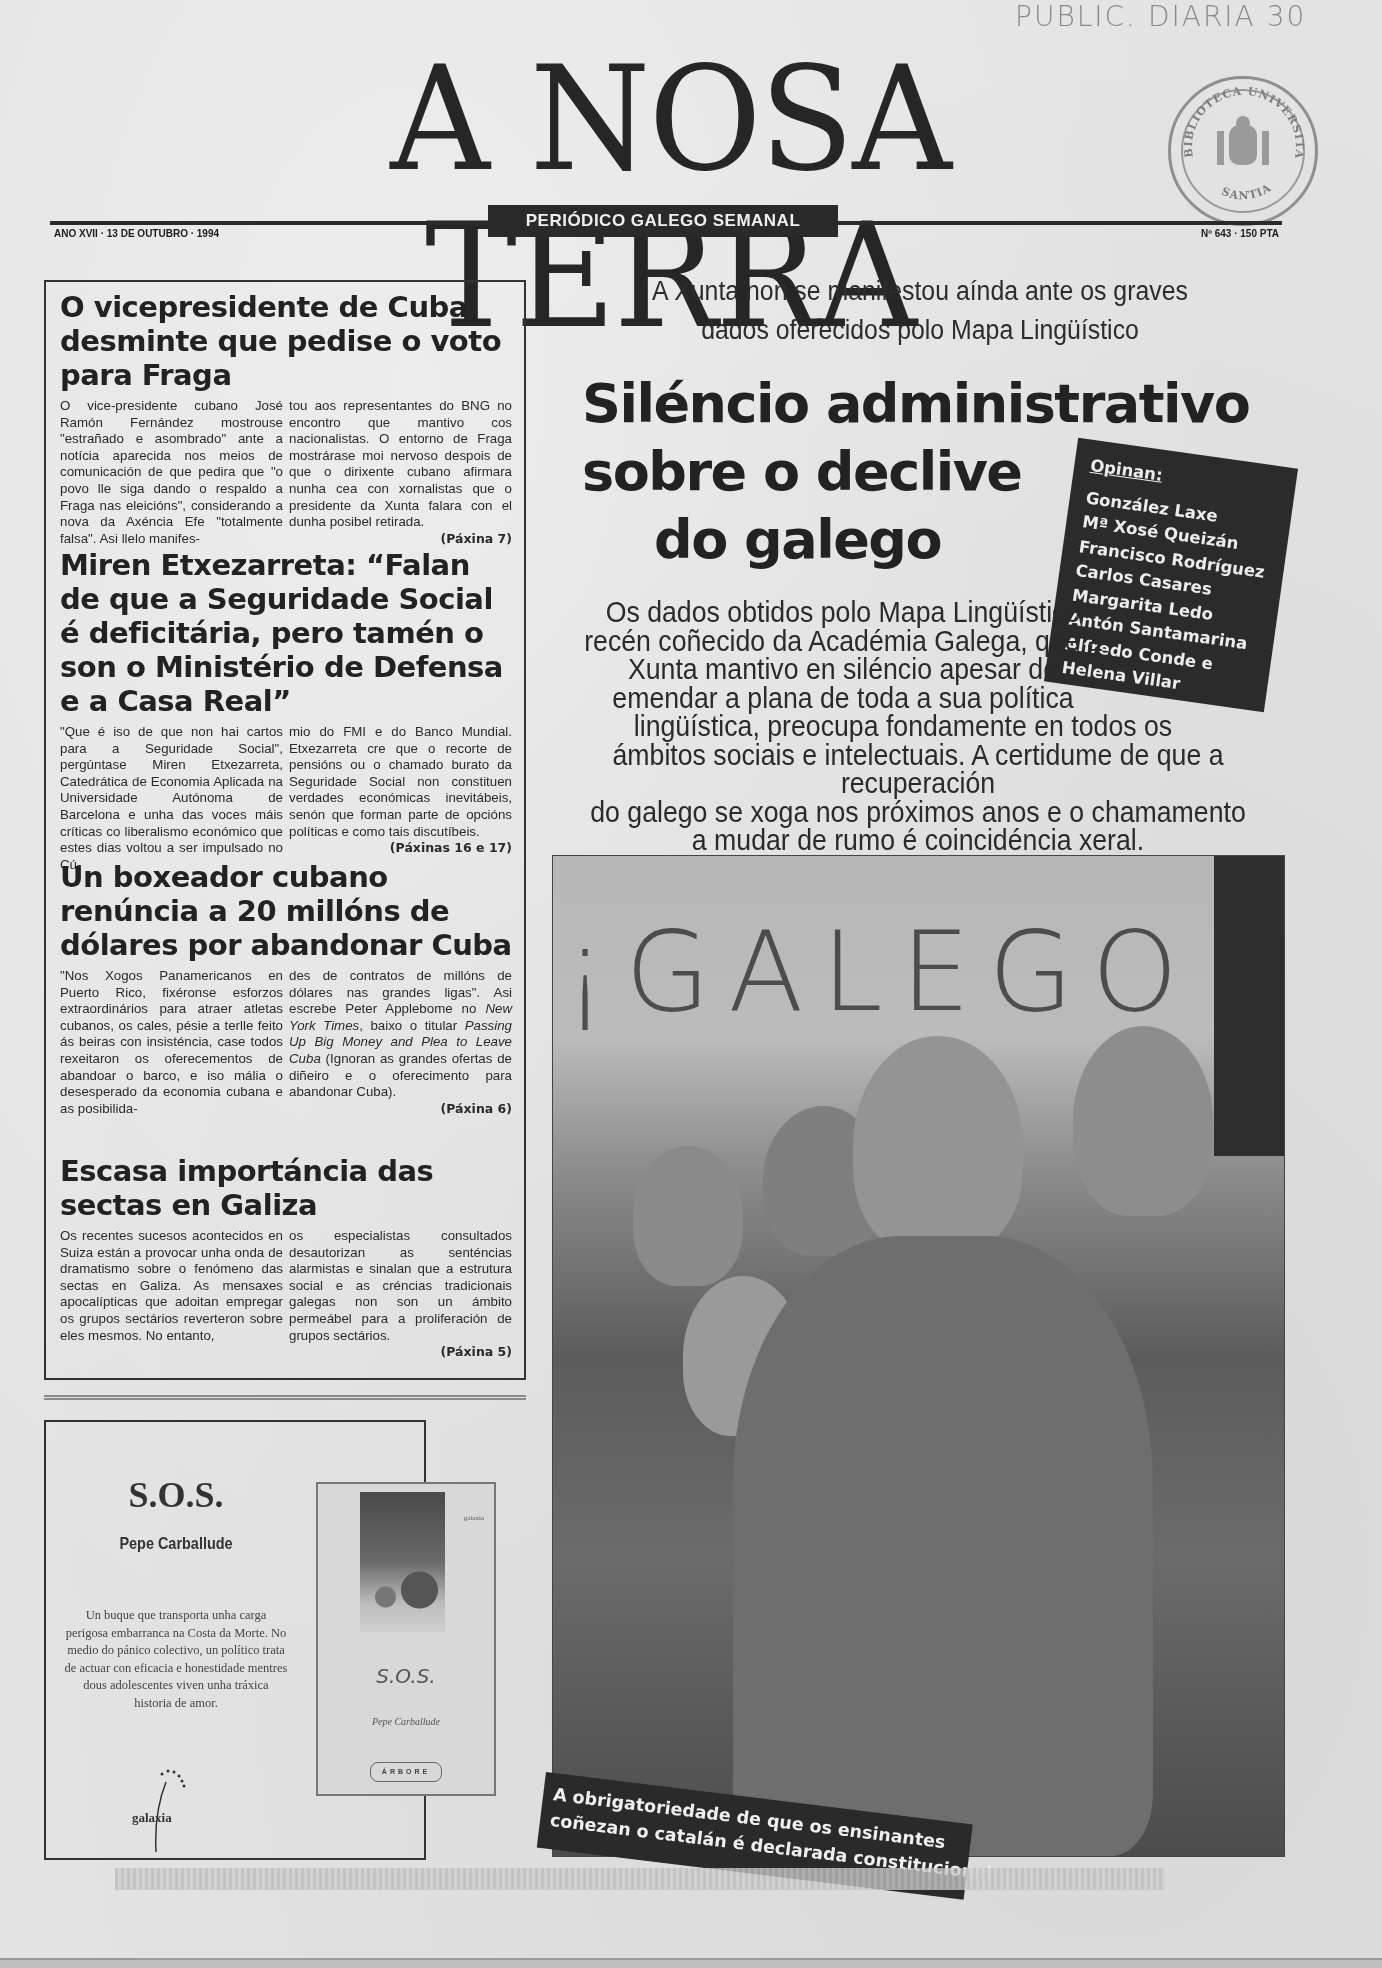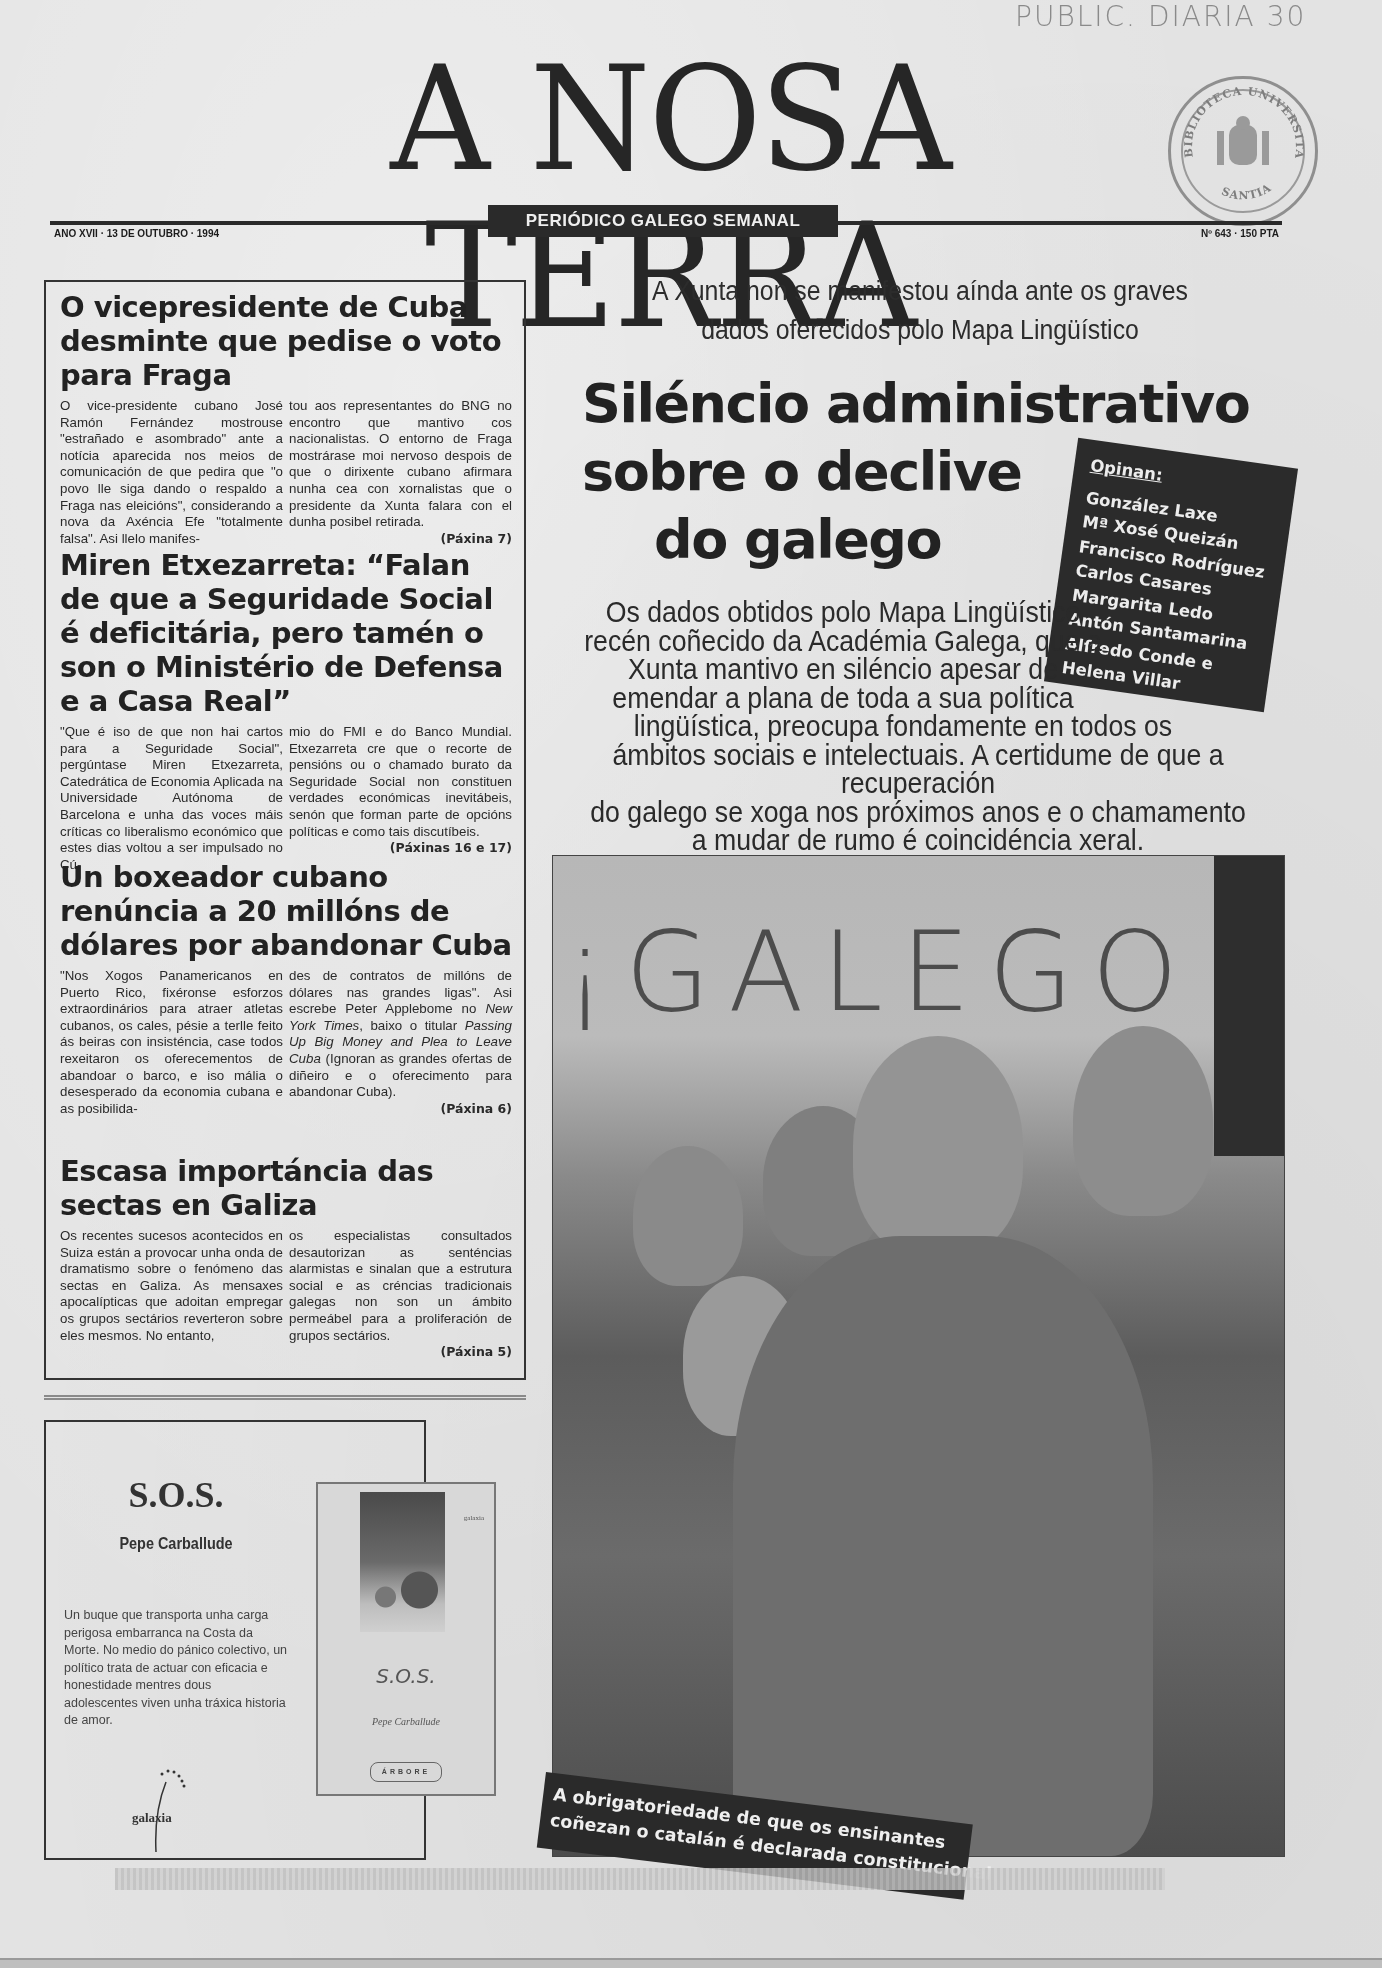--- a/index.html
+++ b/index.html
@@ -75,22 +75,22 @@
   .ad-title {
     position: absolute; left: 20px; width: 220px; top: 52px; text-align: center;
     font-family: "Liberation Serif", serif; font-weight: bold; font-size: 36px; color: #333;
   }
   .ad-author {
     position: absolute; left: 20px; width: 220px; top: 112px; text-align: center;
     font-family: "Liberation Sans", sans-serif; font-weight: bold; font-size: 17px; color: #333;
     transform: scaleX(0.85);
   }
   .ad-desc {
-    position: absolute; left: 18px; width: 224px; top: 185px; 
-    font-family: Liberation Sans, sans-serif; font-size: 12.5px; line-height: 17.5px; color: #444;
+    position: absolute; left: 18px; width: 224px; top: 185px; text-align: center;
+    font-family: Liberation Serif, serif; font-size: 12.5px; line-height: 17.5px; color: #444;
   }
   .ad-logo { position: absolute; left: 80px; top: 340px; width: 80px; height: 90px; }
   .ad-logo-text {
     position: absolute; left: 86px; top: 388px; font-family: "Liberation Serif", serif;
     font-size: 13px; font-weight: bold; color: #333;
   }
   .book {
     position: absolute; left: 270px; top: 60px; width: 180px; height: 314px;
     border: 2px solid #777; box-sizing: border-box; background: #d8d8d8;
   }

